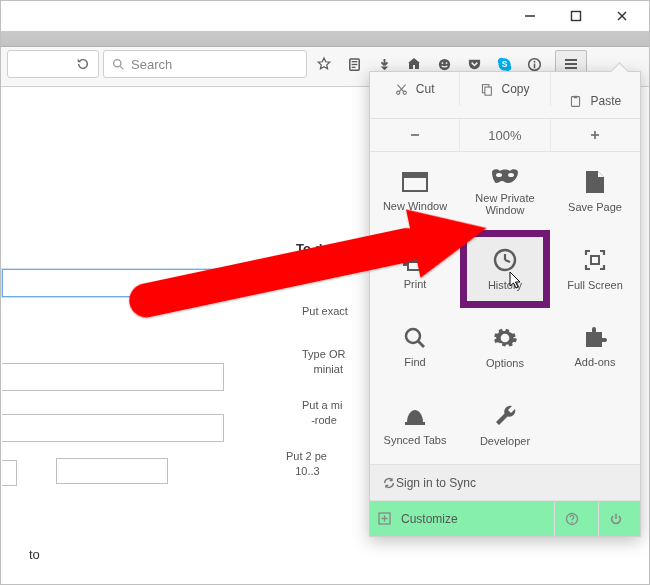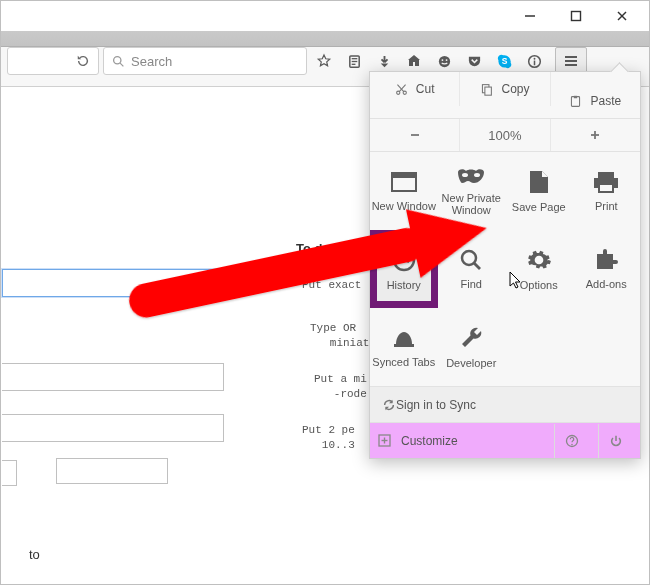--- a/index.html
+++ b/index.html
@@ -1,46 +1,46 @@
 <!DOCTYPE html>
 <html><head>
 <meta charset="utf-8">
 <style>
   * { box-sizing: border-box; margin: 0; padding: 0; font-family: "Segoe UI", Arial, sans-serif; }
   body { width: 650px; height: 585px; background: #fff; position: relative; overflow: hidden; }
   .outer { position:absolute; left:0; top:0; right:0; bottom:0; border:1px solid #bfbfbf;}
   .titlebar { height: 30px; background: #fff; display:flex; justify-content:flex-end; align-items:center; padding-right:6px; gap:4px;}
   .titlebar .tbtn { width:42px; height:22px; display:flex; align-items:center; justify-content:center; color:#444;}
   .tabstrip { height:16px; background:linear-gradient(#c9c9c9,#c3c3c3); border-bottom:1px solid #b0b0b0;}
-  .toolbar { height:40px; background:#f7f7f7; border-bottom:1px solid #d0d0d0; display:flex; align-items:flex-start; padding:0 6px; gap:4px;}
+  .toolbar { height:40px; background:#f7f7f7; border-bottom:1px solid #d0d0d0; display:flex; align-items:flex-end; padding:8px 6px; gap:4px;}
   .urlbar { width:92px; height:28px; background:#fff; border:1px solid #cfcfcf; border-radius:3px; display:flex; align-items:center; justify-content:flex-end; padding-right:8px; color:#6a6a6a;}
   .searchbox { flex:0 0 204px; height:28px; background:#fff; border:1px solid #cfcfcf; border-radius:3px; display:flex; align-items:center; padding:0 8px; gap:6px; color:#888; font-size:13px;}
   .ticon { width:26px; height:28px; display:flex; align-items:center; justify-content:center; color:#5a5a5a; }
   .skype { color:#00aff0; }
   .hamburger { width:32px; height:28px; border:1px solid #bdbdbd; background:#ededed; border-radius:2px; display:flex; align-items:center; justify-content:center; margin-left:4px;}
   .content { position:absolute; left:1px; right:1px; top:88px; bottom:1px; background:#fff; }
   .form-label { position:absolute; left:294px; top:152px; font-size:13px; font-weight:600; color:#333;}
   .field { position:absolute; border:1px solid #c0c0c0; height:28px; background:#fff;}
   .field.focused { border:1px solid #6fa8e8; box-shadow:0 0 0 1px rgba(90,150,230,.3);}
-  .hint { position:absolute; font-family:Liberation Mono, monospace; font-size:11px; color:#555; line-height:1.35; white-space:pre;}
+  .hint { position:absolute; font-family:Liberation Sans, sans-serif; font-size:11px; color:#555; line-height:1.35; white-space:pre;margin-top:26px;}
   .to-label { position:absolute; left:27px; top:458px; font-size:13px; color:#333;}
   .menu { position:absolute; right:8px; top:70px; width:272px; background:#f7f7f7; border:1px solid #cfcfcf; box-shadow:0 4px 16px rgba(0,0,0,.25); }
   .menu::before{content:"";position:absolute;top:-7px;right:14px;width:12px;height:12px;background:#f7f7f7;border-left:1px solid #cfcfcf;border-top:1px solid #cfcfcf;transform:rotate(45deg);}
   .editrow { display:flex; border-bottom:1px solid #e2e2e2; }
   .editcell { flex:1; height:34px; display:flex; align-items:center; justify-content:center; gap:8px; font-size:12px; color:#555; border-right:1px solid #e8e8e8;}
   .editcell:last-child{border-right:none;margin-top:12px;}
   .zoomrow { display:flex; border-bottom:1px solid #e2e2e2;}
   .zoomcell{flex:1;height:32px;display:flex;align-items:center;justify-content:center;color:#666;font-size:13px;border-right:1px solid #e8e8e8;}
   .zoomcell:last-child{border-right:none;}
-  .grid{display:grid;grid-template-columns:repeat(4,1fr);}
+  .grid{display:grid;grid-template-columns:repeat(3,1fr);}
   .gcell{height:78px;display:flex;flex-direction:column;align-items:center;justify-content:center;gap:6px;font-size:11px;color:#555;text-align:center;}
   .gcell.hover{background:#ececec;border:7px solid #701a75;}
   .gcell .gic{color:#5c5c5c;}
   .sync{height:36px;border-top:1px solid #e2e2e2;background:#eee;display:flex;align-items:center;padding:0 12px;font-size:12px;color:#555;}
-  .footer{height:36px;border-top:1px solid #e2e2e2;background:#f0abfc;display:flex;align-items:center;gap:10px;padding:0 8px;font-size:12px;color:#555;}
+  .footer{height:36px;border-top:1px solid #e2e2e2;background:#86efac;display:flex;align-items:center;gap:10px;padding:0 8px;font-size:12px;color:#555;}
   .footer .spacer{flex:1;}
   .footer .fbtn{width:34px;height:34px;border-left:1px solid #dcdcdc;display:flex;align-items:center;justify-content:center;color:#777;}
   svg{display:block;}
   .arrow{position:absolute;left:98px;top:190px;pointer-events:none;}
   .cursor{position:absolute;left:508px;top:270px;pointer-events:none;}
 </style>
 </head>
 <body>
 
 <div class="outer">
@@ -139,25 +139,25 @@
 
   <div class="content">
     <div class="form-label">To do this</div>
     <div class="field focused" style="left:0;top:180px;width:222px;"></div>
     <div class="field" style="left:0;top:274px;width:222px;border-left:none;"></div>
     <div class="field" style="left:0;top:325px;width:222px;border-left:none;"></div>
     <div class="field" style="left:0;top:371px;width:15px;height:26px;border-left:none;"></div>
     <span class="to-label">to</span>
     <div class="field" style="left:54px;top:369px;width:112px;height:26px;"></div>
     <div class="hint" style="left:300px;top:189px;">Put exact</div>
-    <div class="hint" style="left:308px;top:232px;">Type OR
+    <div class="hint" style="left:300px;top:232px;text-align:center;">Type OR
    miniat</div>
-    <div class="hint" style="left:312px;top:283px;">Put a mi
+    <div class="hint" style="left:300px;top:283px;">Put a mi
    -rode</div>
-    <div class="hint" style="left:300px;top:334px;">Put 2 pe
+    <div class="hint" style="left:284px;top:334px;">Put 2 pe
    10..3</div>
   </div>
 
   <div class="menu">
     <div class="editrow">
       <div class="editcell">
           <svg width="13" height="13" viewBox="0 0 16 16">
             <circle cx="4" cy="12" r="2" fill="none" stroke="#777" stroke-width="1.3"></circle>
             <circle cx="12" cy="12" r="2" fill="none" stroke="#777" stroke-width="1.3"></circle>
             <line x1="5" y1="11" x2="13" y2="2" stroke="#777" stroke-width="1.3"></line>
@@ -227,20 +227,27 @@
           </svg>
           <span>Print</span>
         </div>
       <div class="gcell hover">
           <svg class="gic" width="26" height="26" viewBox="0 0 26 26">
             <circle cx="13" cy="13" r="10" fill="none" stroke="#5c5c5c" stroke-width="2.4"></circle>
             <line x1="13" y1="13" x2="13" y2="7" stroke="#5c5c5c" stroke-width="2.2"></line>
             <line x1="13" y1="13" x2="18" y2="15" stroke="#5c5c5c" stroke-width="2.2"></line>
           </svg>
           <span>History</span>
+        </div>
+      <div class="gcell">
+          <svg class="gic" width="26" height="26" viewBox="0 0 26 26">
+            <rect x="9" y="9" width="8" height="8" fill="none" stroke="#5c5c5c" stroke-width="2"></rect>
+            <path d="M4 8V4h4M22 8V4h-4M4 18v4h4M22 18v4h-4" fill="none" stroke="#5c5c5c" stroke-width="2.2"></path>
+          </svg>
+          <span>Full Screen</span>
         </div>
 
       <div class="gcell">
           <svg class="gic" width="24" height="24" viewBox="0 0 24 24">
             <circle cx="10" cy="10" r="7" fill="none" stroke="#5c5c5c" stroke-width="2.5"></circle>
             <line x1="15" y1="15" x2="21" y2="21" stroke="#5c5c5c" stroke-width="2.8"></line>
           </svg>
           <span>Find</span>
         </div>
       <div class="gcell">

